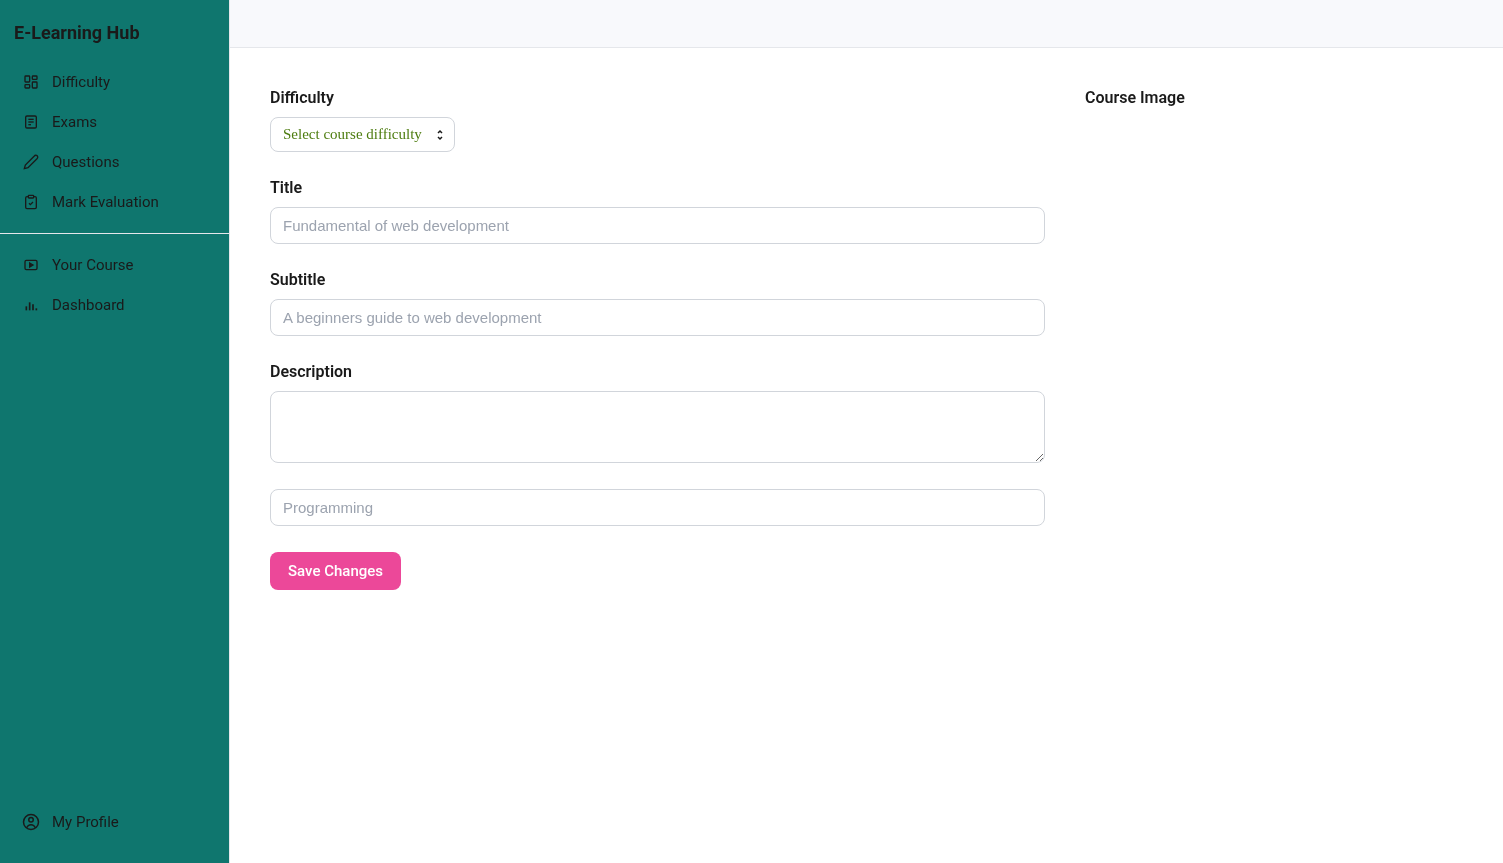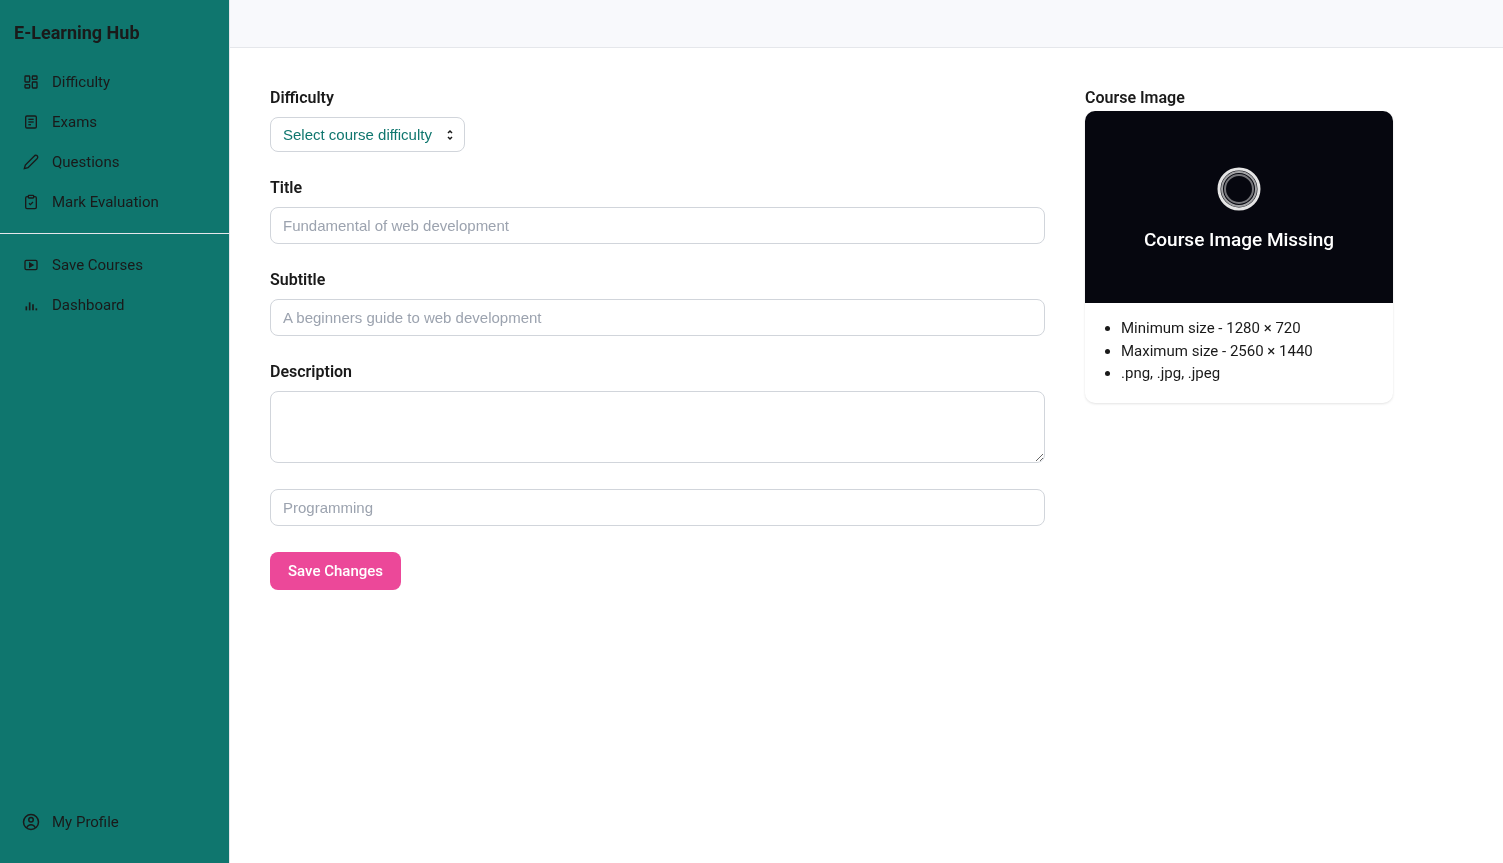--- a/index.html
+++ b/index.html
@@ -94,25 +94,25 @@
       position: relative;
       display: inline-flex;
       align-items: center;
       width: fit-content;
     }
     .select-input {
       border: 1px solid #d1d5db;
       border-radius: 8px;
       padding: 8px 32px 8px 12px;
       font-size: 15px;
-      color: #0f766e;
+      color: #4d7c0f;
       background: #fff;
       cursor: pointer;
       appearance: none;
-      font-family: Liberation Sans, sans-serif;
+      font-family: Liberation Serif, serif;
     }
     .select-caret {
       position: absolute;
       right: 10px;
       pointer-events: none;
       display: flex;
       flex-direction: column;
       gap: 1px;
     }
     .text-input {
@@ -244,21 +244,21 @@
   <div class="nav-divider"></div>
 
   <nav class="nav-section">
     <div class="nav-item">
       <span class="nav-icon">
         <svg width="16" height="16" viewBox="0 0 24 24" fill="none" stroke="currentColor" stroke-width="2">
           <rect x="3" y="5" width="18" height="14" rx="2"></rect>
             <polygon points="10,9 15,12 10,15" fill="currentColor"></polygon>
         </svg>
       </span>
-      <span>Save Courses</span>
+      <span>Your Course</span>
     </div>
     <div class="nav-item">
       <span class="nav-icon">
         <svg width="16" height="16" viewBox="0 0 24 24" fill="none" stroke="currentColor" stroke-width="2.5">
           <line x1="5" y1="20" x2="5" y2="14"></line>
             <line x1="10" y1="20" x2="10" y2="8"></line>
           <line x1="15" y1="20" x2="15" y2="11"></line>
             <line x1="20" y1="20" x2="20" y2="17"></line>
         </svg>
       </span>
@@ -316,32 +316,15 @@
 
       <div class="form-group">
         <input type="text" class="text-input" placeholder="Programming" style="">
       </div>
 
       <button class="save-button">Save Changes</button>
     </div>
 
     <div class="image-column">
       <div class="form-label">Course Image</div>
-      <div class="image-card">
-        <div class="image-placeholder">
-          <span class="spinner-icon">
-            <svg width="50" height="50" viewBox="0 0 50 50" fill="none">
-              <circle cx="25" cy="25" r="20" stroke="#e5e5e5" stroke-width="3" fill="none"></circle>
-              <circle cx="25" cy="25" r="17" stroke="#e5e5e5" stroke-width="2" fill="none" opacity="0.7"></circle>
-              <circle cx="25" cy="25" r="14" stroke="#e5e5e5" stroke-width="2" fill="none" opacity="0.5"></circle>
-            </svg>
-          </span>
-          <div class="image-placeholder-text">Course Image Missing</div>
-        </div>
-        <ul class="image-requirements">
-          <li>Minimum size - 1280 × 720</li>
-          <li>Maximum size - 2560 × 1440</li>
-          <li>.png, .jpg, .jpeg</li>
-        </ul>
-      </div>
     </div>
   </div>
 </main>
 
 </body></html>

